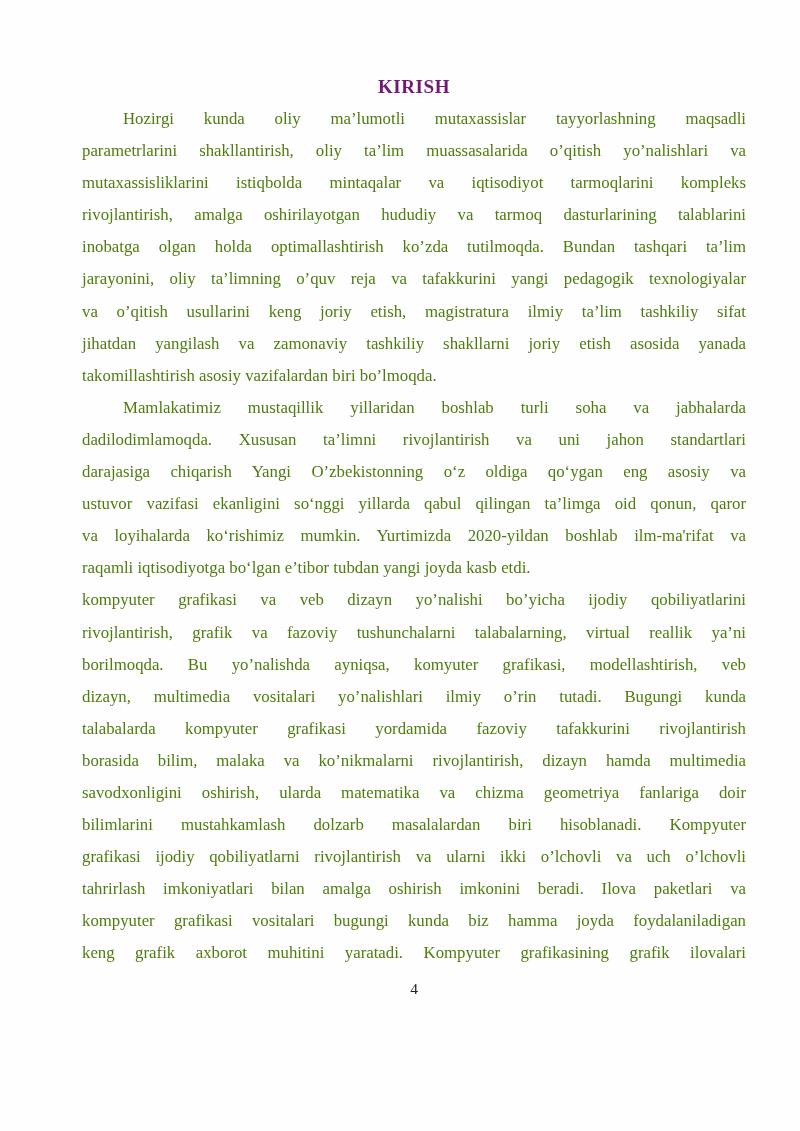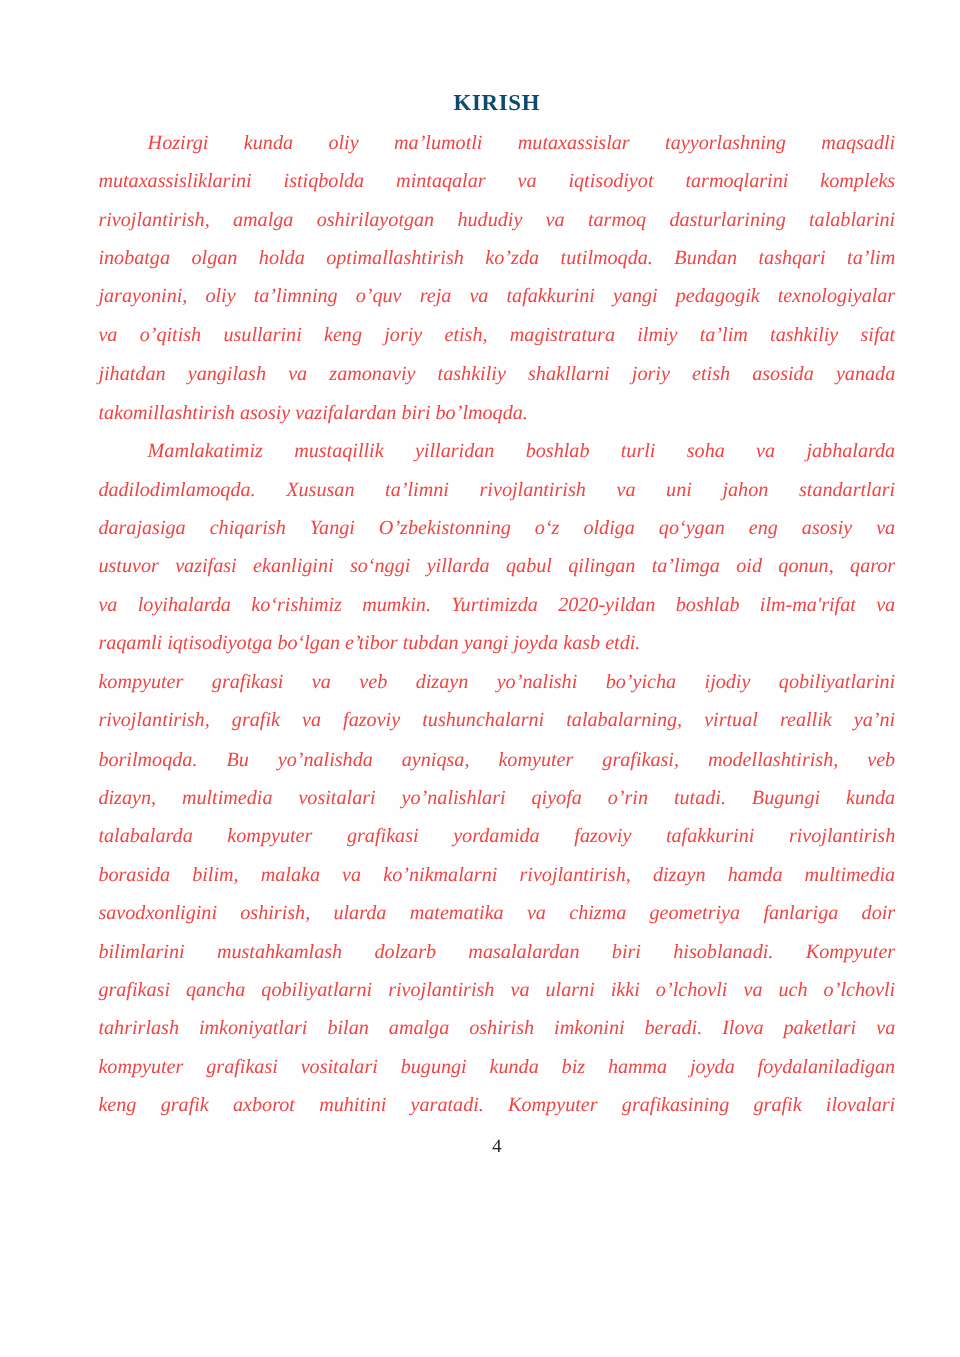--- a/index.html
+++ b/index.html
@@ -17,77 +17,77 @@
     left: 82px;
     top: 70px;
     width: 664px;
   }
   .doc-title {
     text-align: center;
     font-weight: bold;
     font-size: 19px;
     line-height: 33px;
     letter-spacing: 0.6px;
-    color: #0c4a6e;
+    color: #701a75;
   }
   .paragraph { margin: 0; }
   .line {
     font-size: 16.8px;
     line-height: 32.1px;
     text-align: justify;
     text-align-last: justify;
     white-space: normal;
-    color: #ef4444;
-    font-style: italic;
+    color: #4d7c0f;
   }
   .line.first { text-indent: 41px; }
   .line.plain-last { text-align-last: left; }
   .page-number {
     text-align: center;
     font-size: 15.5px;
     line-height: 32px;
     margin-top: 3px;
     color: #222222;
   }
 </style>
 </head>
 <body>
 
 <div class="page">
   <div class="content">
     <div class="doc-title">KIRISH</div>
     <div id="paragraphs">
         <div class="paragraph">
           <div class="line first">Hozirgi kunda oliy ma’lumotli mutaxassislar tayyorlashning maqsadli</div>
+          <div class="line">parametrlarini shakllantirish, oliy ta’lim muassasalarida o’qitish yo’nalishlari va</div>
           <div class="line">mutaxassisliklarini istiqbolda mintaqalar va iqtisodiyot tarmoqlarini kompleks</div>
           <div class="line">rivojlantirish, amalga oshirilayotgan hududiy va tarmoq dasturlarining talablarini</div>
           <div class="line">inobatga olgan holda optimallashtirish ko’zda tutilmoqda. Bundan tashqari ta’lim</div>
           <div class="line">jarayonini, oliy ta’limning o’quv reja va tafakkurini yangi pedagogik texnologiyalar</div>
           <div class="line">va o’qitish usullarini keng joriy etish, magistratura ilmiy ta’lim tashkiliy sifat</div>
           <div class="line">jihatdan yangilash va zamonaviy tashkiliy shakllarni joriy etish asosida yanada</div>
           <div class="line plain-last">takomillashtirish asosiy vazifalardan biri bo’lmoqda.</div>
         </div>
         <div class="paragraph">
           <div class="line first">Mamlakatimiz mustaqillik yillaridan boshlab turli soha va jabhalarda</div>
           <div class="line">dadilodimlamoqda. Xususan ta’limni rivojlantirish va uni jahon standartlari</div>
           <div class="line">darajasiga chiqarish Yangi O’zbekistonning oʻz oldiga qoʻygan eng asosiy va</div>
           <div class="line">ustuvor vazifasi ekanligini soʻnggi yillarda qabul qilingan ta’limga oid qonun, qaror</div>
           <div class="line">va loyihalarda koʻrishimiz mumkin. Yurtimizda 2020-yildan boshlab ilm-ma'rifat va</div>
           <div class="line plain-last">raqamli iqtisodiyotga boʻlgan e’tibor tubdan yangi joyda kasb etdi.</div>
         </div>
         <div class="paragraph">
           <div class="line">kompyuter grafikasi va veb dizayn yo’nalishi bo’yicha ijodiy qobiliyatlarini</div>
           <div class="line">rivojlantirish, grafik va fazoviy tushunchalarni talabalarning, virtual reallik ya’ni</div>
           <div class="line">borilmoqda. Bu yo’nalishda ayniqsa, komyuter grafikasi, modellashtirish, veb</div>
-          <div class="line">dizayn, multimedia vositalari yo’nalishlari qiyofa o’rin tutadi. Bugungi kunda</div>
+          <div class="line">dizayn, multimedia vositalari yo’nalishlari ilmiy o’rin tutadi. Bugungi kunda</div>
           <div class="line">talabalarda kompyuter grafikasi yordamida fazoviy tafakkurini rivojlantirish</div>
           <div class="line">borasida bilim, malaka va ko’nikmalarni rivojlantirish, dizayn hamda multimedia</div>
           <div class="line">savodxonligini oshirish, ularda matematika va chizma geometriya fanlariga doir</div>
           <div class="line">bilimlarini mustahkamlash dolzarb masalalardan biri hisoblanadi. Kompyuter</div>
-          <div class="line">grafikasi qancha qobiliyatlarni rivojlantirish va ularni ikki o’lchovli va uch o’lchovli</div>
+          <div class="line">grafikasi ijodiy qobiliyatlarni rivojlantirish va ularni ikki o’lchovli va uch o’lchovli</div>
           <div class="line">tahrirlash imkoniyatlari bilan amalga oshirish imkonini beradi. Ilova paketlari va</div>
           <div class="line">kompyuter grafikasi vositalari bugungi kunda biz hamma joyda foydalaniladigan</div>
           <div class="line">keng grafik axborot muhitini yaratadi. Kompyuter grafikasining grafik ilovalari</div>
         </div>
       </div>
     <div class="page-number">4</div>
   </div>
 </div>
 
 </body></html>

